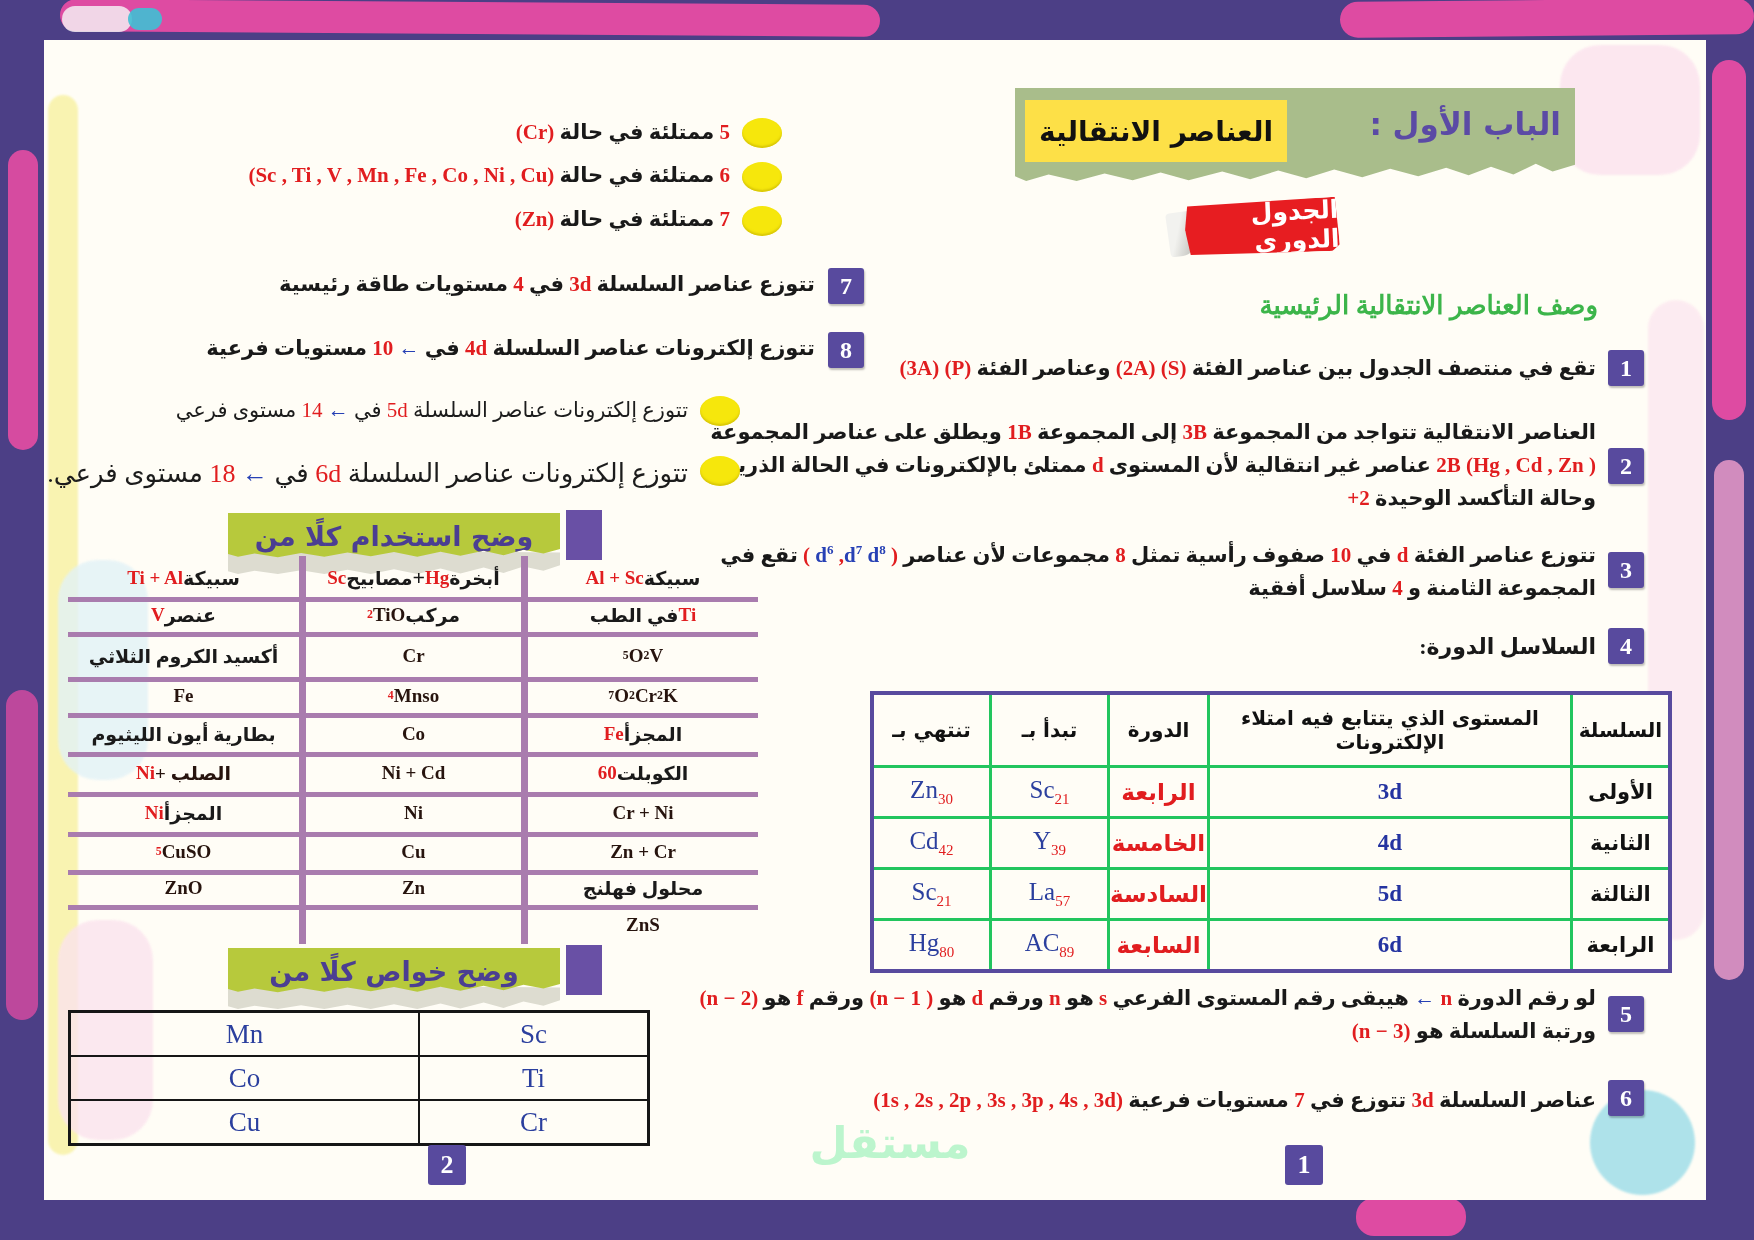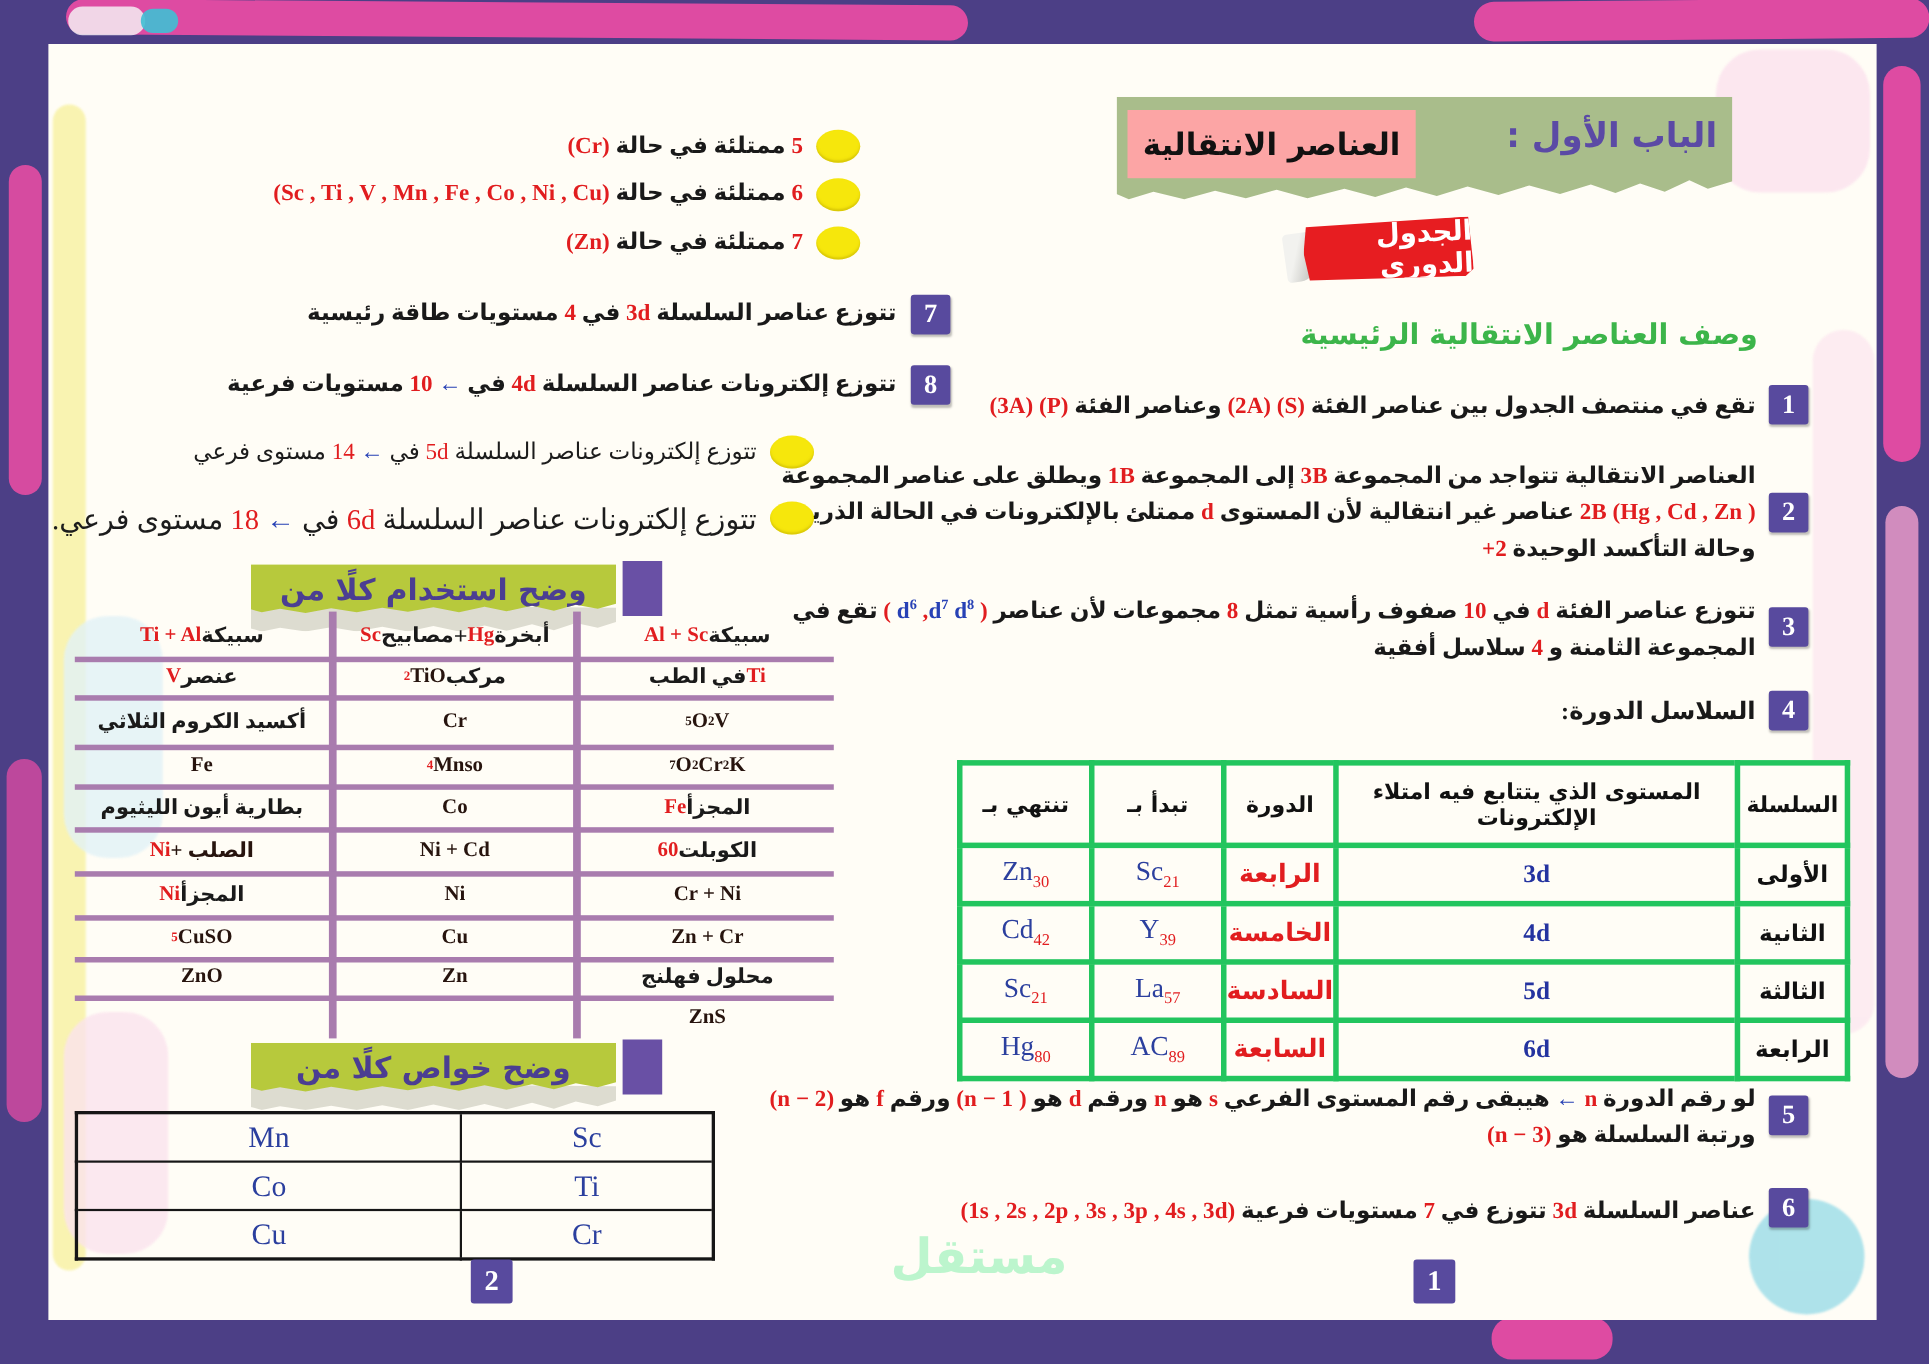--- a/index.html
+++ b/index.html
@@ -5,56 +5,56 @@
   html,body{margin:0;padding:0;}
   body{width:1754px;height:1240px;position:relative;overflow:hidden;
        font-family:"DejaVu Sans","Liberation Sans",sans-serif;background:#4c3f86;}
   .abs{position:absolute;}
   
   #frame{inset:0;background:#4c3f86;}
   #page{left:44px;top:40px;width:1662px;height:1160px;background:#fffdf6;}
   .splash{border-radius:18px;opacity:.9;}
   .wash{border-radius:40px;filter:blur(1px);}
   
-  .rtl{direction:rtl;text-align:right;white-space:nowrap;}
+  .rtl{direction:rtl;text-align:right;white-space:nowrap;font-family:Liberation Serif, serif;}
   .mix{font-family:"Liberation Serif","DejaVu Sans",serif;}
   .pt{font-weight:bold;font-size:21px;color:#191919;}
   .c-red{color:#e11d1f;}
   .c-blue{color:#2741b5;}
   .c-dark{color:#27140e;}
   sub{font-size:.62em;}
   sup{font-size:.62em;}
   .badge{width:36px;height:36px;background:#584a9e;color:#fff;border-radius:3px;
          display:flex;align-items:center;justify-content:center;
          font:bold 24px "Liberation Serif",serif;box-shadow:1px 2px 2px rgba(0,0,0,.25);}
   .ybul{width:40px;height:30px;border-radius:50%;background:#f6e70c;box-shadow:inset 0 -2px 2px rgba(190,170,0,.5);}
   
   #banner{left:1015px;top:88px;width:560px;height:96px;background:#a9bd8b;
           clip-path:polygon(0 0,100% 0,100% 80%,96% 87%,93% 79%,89% 90%,85% 82%,81% 91%,77% 83%,72% 92%,67% 84%,62% 93%,57% 85%,52% 94%,47% 86%,42% 95%,37% 87%,31% 96%,26% 88%,21% 96%,16% 89%,11% 97%,6% 90%,2% 97%,0 92%);}
-  #banner .whitebox{position:absolute;left:10px;top:12px;width:262px;height:62px;background:#fca5a5;
+  #banner .whitebox{position:absolute;left:10px;top:12px;width:262px;height:62px;background:#fde047;
           display:flex;align-items:center;justify-content:center;}
   #banner .chapter{position:absolute;right:14px;top:18px;font-weight:bold;font-size:31px;color:#5b4aa5;direction:rtl;}
   #banner .title{font-weight:bold;font-size:28px;color:#111;direction:rtl;white-space:nowrap;}
   #ribbonRed{left:1185px;top:200px;width:154px;height:54px;background:#e71d21;transform:rotate(-2.5deg);
              display:flex;align-items:center;justify-content:center;
              clip-path:polygon(2% 6%,98% 0,100% 88%,95% 100%,3% 96%,0 50%);}
   #ribbonRed span{color:#fff;font-weight:bold;font-size:25px;direction:rtl;}
   #ribbonCurl{left:1168px;top:212px;width:26px;height:44px;background:linear-gradient(110deg,#f2f2ef 40%,#b9b9b4);
               border-radius:4px 0 14px 4px;transform:rotate(-8deg);}
   .gribbon{width:332px;height:46px;background:#b7c93c;display:flex;align-items:center;justify-content:center;
            clip-path:polygon(0 0,100% 0,100% 78%,95% 88%,89% 80%,83% 92%,77% 82%,70% 93%,64% 84%,57% 95%,50% 85%,43% 94%,36% 86%,29% 95%,22% 87%,15% 96%,8% 88%,3% 95%,0 89%);}
   .gribbon span{color:#4b3e92;font-weight:bold;font-size:27px;direction:rtl;}
   .gtorn{width:332px;height:54px;background:#dddcd0;
          clip-path:polygon(0 55%,100% 60%,100% 84%,95% 94%,89% 86%,83% 98%,77% 88%,70% 99%,64% 90%,57% 100%,50% 91%,43% 100%,36% 92%,29% 100%,22% 93%,15% 100%,8% 94%,3% 100%,0 95%);}
   .psquare{width:36px;height:50px;background:#6950a5;}
   #heading{right:156px;top:290px;font-weight:bold;font-size:26px;color:#3cb54a;}
   
   #stablewrap{left:870px;top:691px;}
   table.stable{border-collapse:collapse;border:4px solid #584a9e;table-layout:fixed;background:#fffdf6;}
-  table.stable th,table.stable td{border:5px solid #22c55e;text-align:center;vertical-align:middle;padding:0;}
+  table.stable th,table.stable td{border:3px solid #22c55e;text-align:center;vertical-align:middle;padding:0;}
   table.stable th{font-size:20px;color:#111;height:70px;}
   table.stable td{height:48px;}
   td.series{font-weight:bold;font-size:21px;color:#111;}
   td.level{font:bold 23px "Liberation Serif",serif;color:#2433a0;}
   td.period{font-weight:bold;font-size:23px;color:#e11d1f;}
   td.elem{font-family:"Liberation Serif",serif;font-size:25px;color:#2b3f9e;direction:ltr;}
   td.elem sub{color:#e11d1f;font-size:15px;}
   
   .uline{left:68px;width:690px;height:5px;background:#a97cae;}
   .vbar{width:7px;background:#a97cae;}

